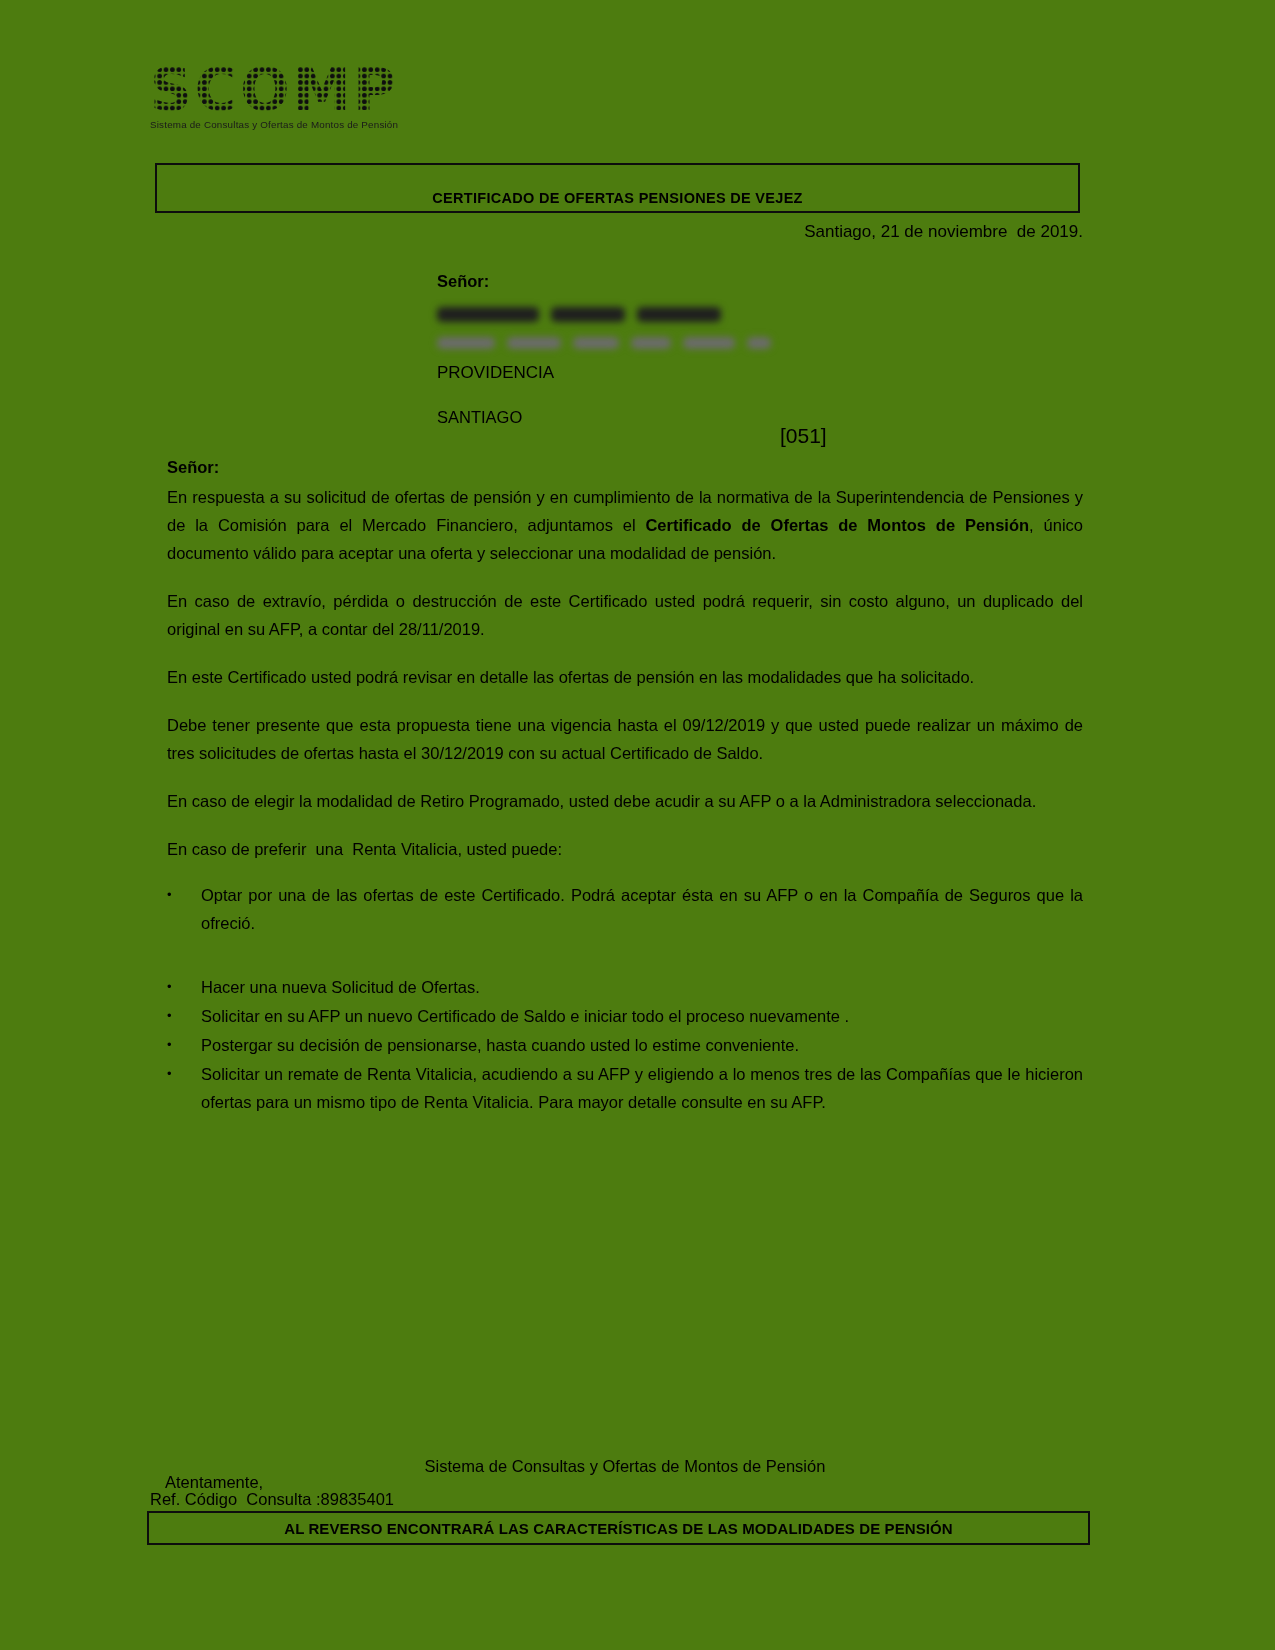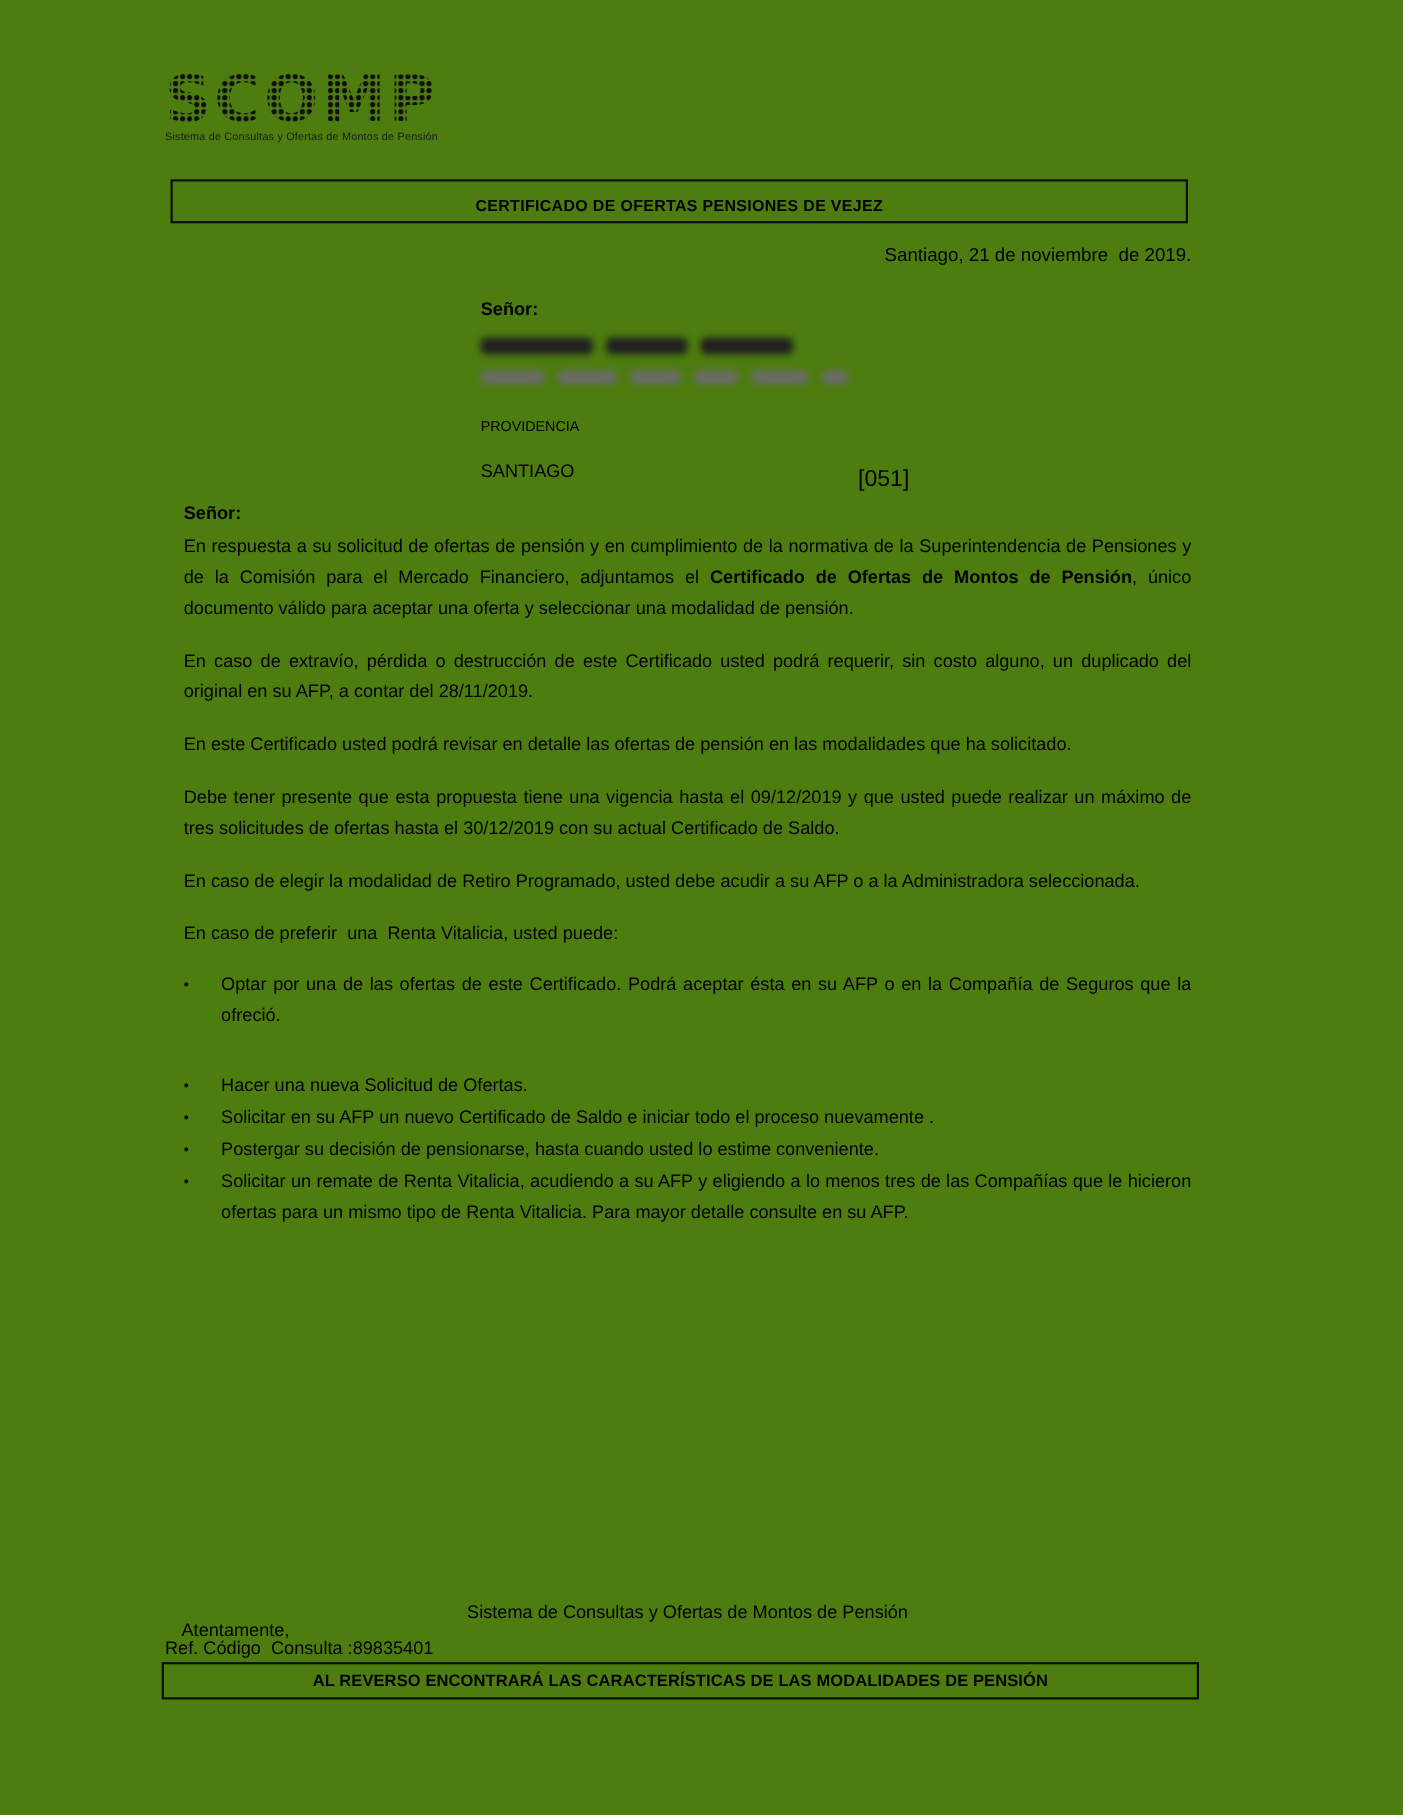--- a/index.html
+++ b/index.html
@@ -13,40 +13,40 @@
   }
   
   .logo-block{position:absolute;top:60px;left:150px;width:300px;}
   .logo-svg{display:block;}
   .logo-tagline{
     font-size:9.8px;color:#1a1a1a;letter-spacing:.2px;margin-top:1px;
     white-space:nowrap;
   }
   
   .title-box{
-    position:absolute;top:163px;left:155px;width:925px;height:40px;
+    position:absolute;top:163px;left:155px;width:925px;height:50px;
     border:2px solid #0d0d0d;box-sizing:border-box;
     display:flex;align-items:flex-end;justify-content:center;
     padding-bottom:5px;
   }
   .title-text{font-size:14.5px;font-weight:bold;letter-spacing:.3px;}
   
   .date-line{
     position:absolute;top:222px;left:167px;width:916px;
     text-align:right;font-size:17px;white-space:pre-wrap;
   }
   
   .recipient{position:absolute;top:272px;left:437px;width:420px;}
   .recipient-label{font-size:16.5px;font-weight:bold;}
   .redacted-line{display:flex;gap:12px;filter:blur(3.5px);}
   .redacted-line.name{margin-top:16px;}
   .redacted-line.addr{margin-top:15px;}
   .blob{height:15px;border-radius:5px;background:#1f1f1f;}
   .redacted-line.addr .blob{height:12px;background:#6b6b6b;}
-  .recipient-commune{margin-top:31px;font-size:13px;}
+  .recipient-commune{margin-top:14px;font-size:17px;}
   .recipient-city{margin-top:25px;font-size:16.5px;}
   
   .code-tag{position:absolute;top:424px;left:780px;font-size:21px;}
   .letter-body{position:absolute;top:453px;left:167px;width:916px;font-size:16.5px;line-height:28px;}
   .salutation{font-weight:bold;}
   .para{margin:0 0 0 0;text-align:justify;text-justify:inter-word;}
   .para + .para{margin-top:20px;}
   .para.first{margin-top:2px;}
   .para.keep-spaces{white-space:pre-wrap;text-align:left;}
   .bullet-item{display:flex;margin-top:18px;}

